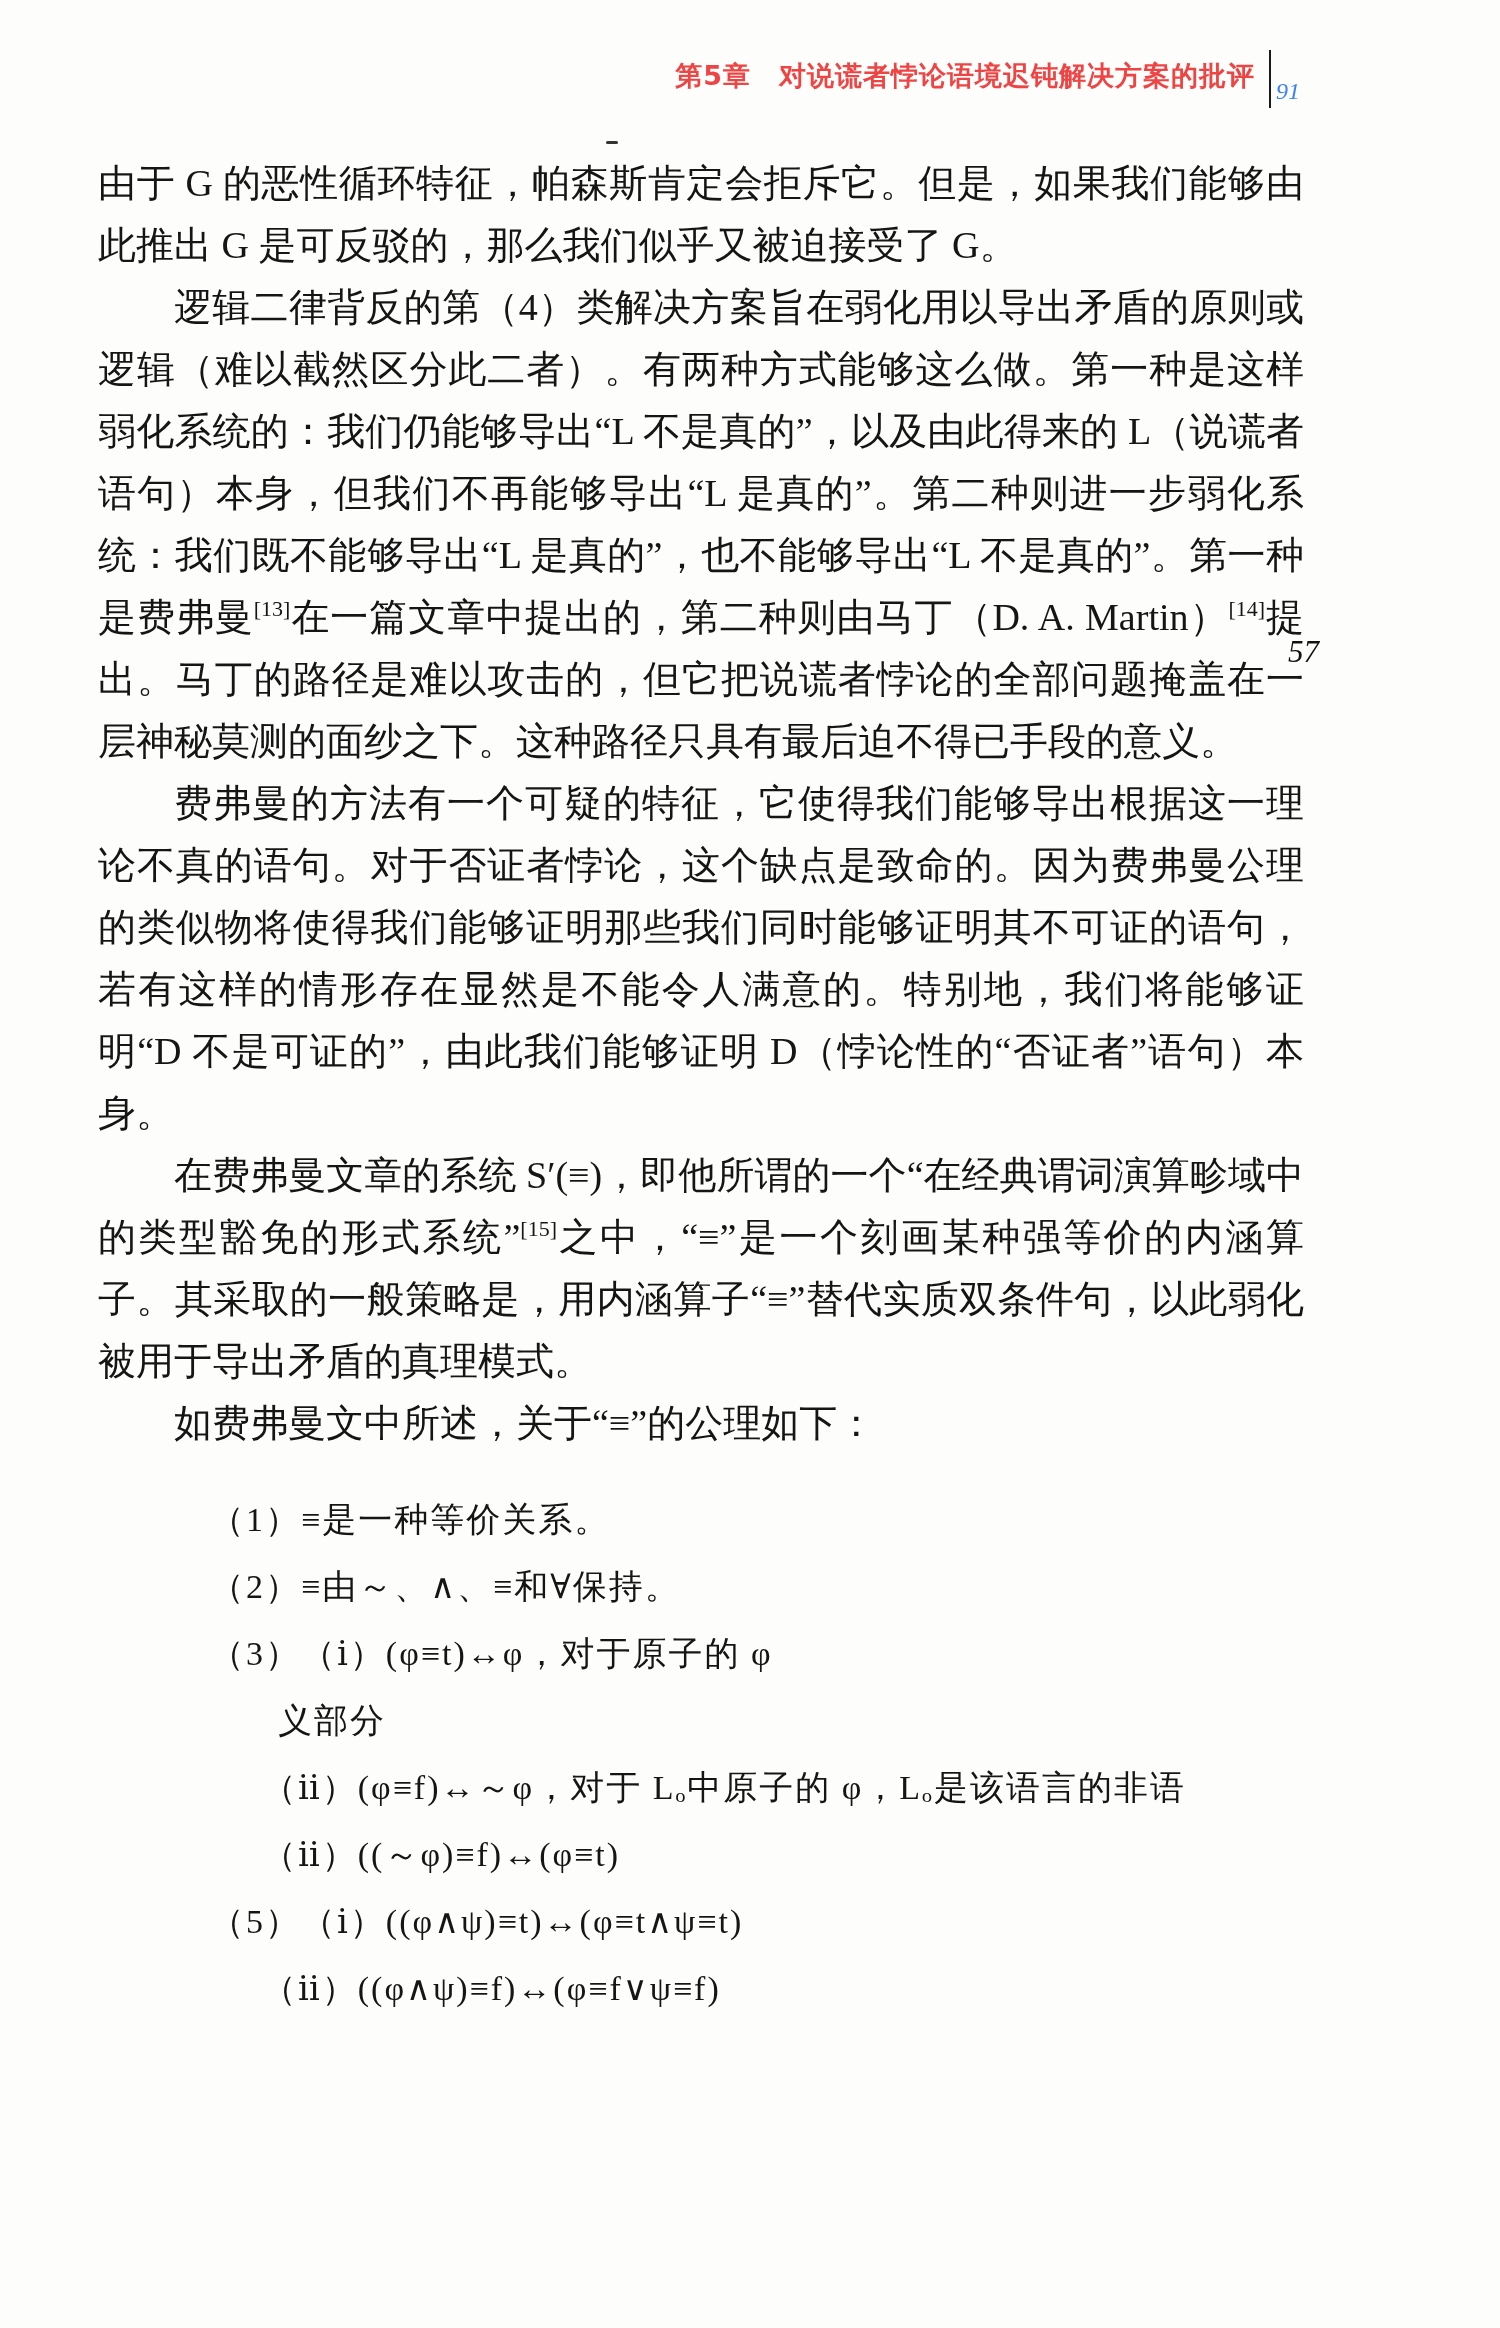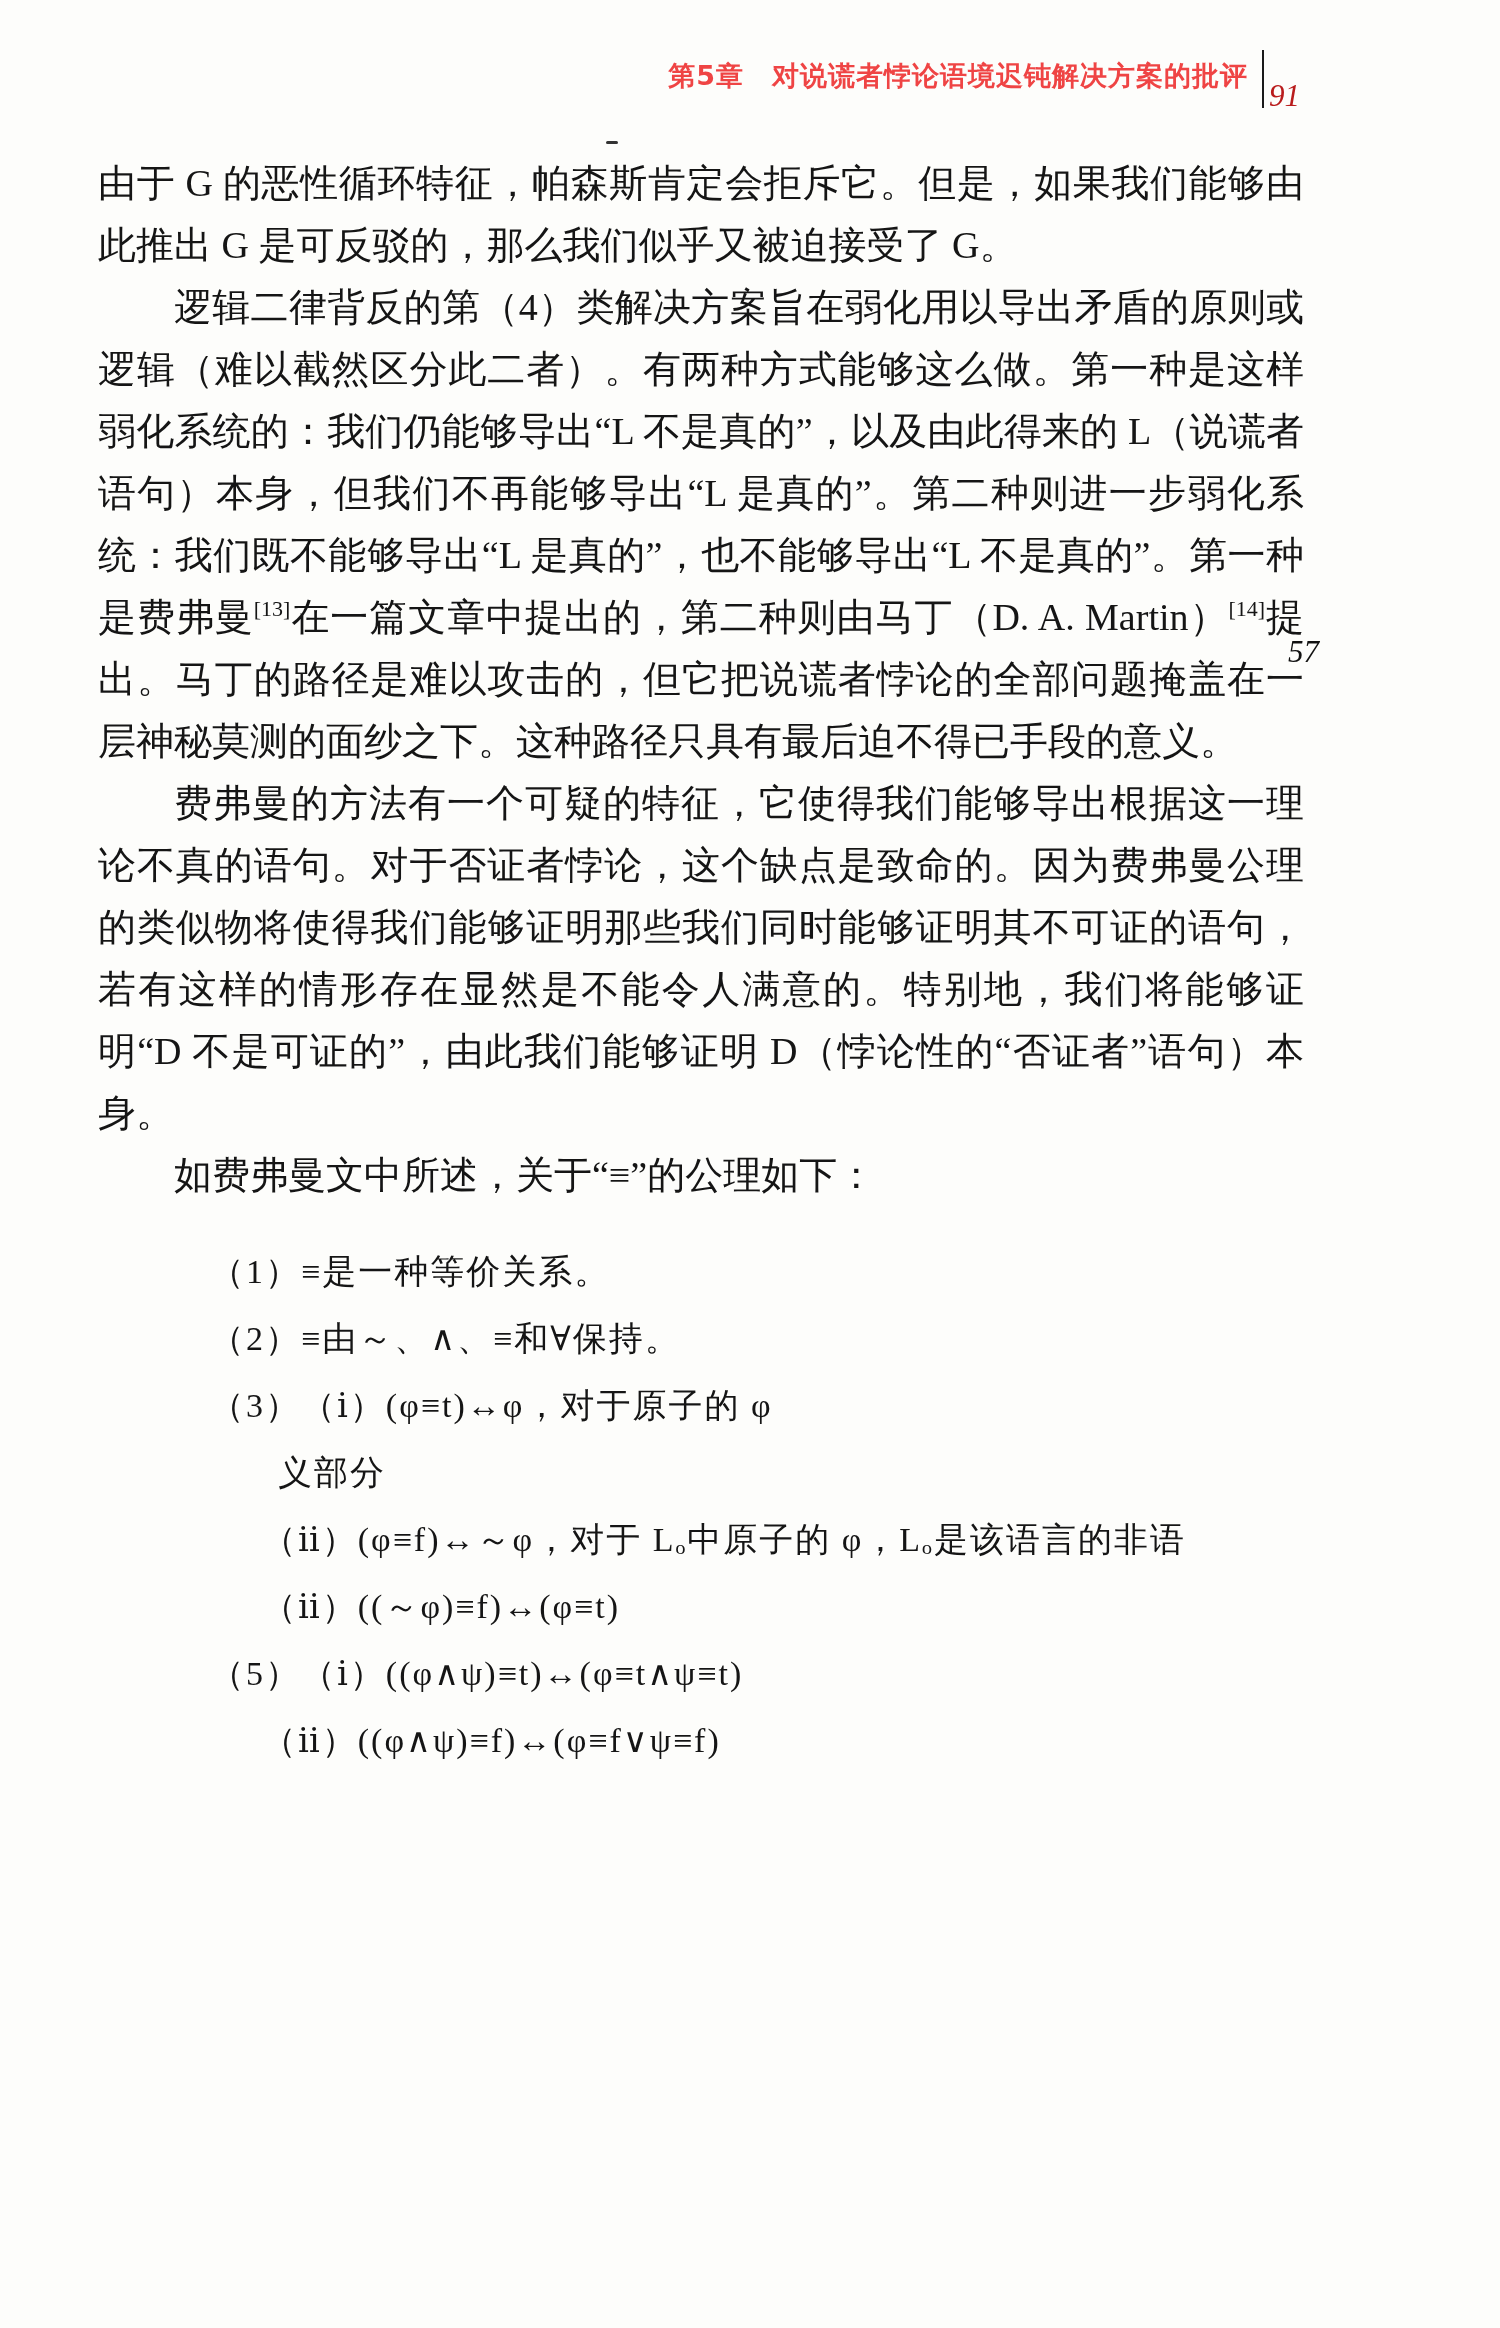--- a/index.html
+++ b/index.html
@@ -36,23 +36,23 @@
     color: #ef4444;
   }
   .header-rule {
     width: 2px;
     height: 58px;
     background: #1a1a1a;
     margin-left: 14px;
   }
   .header-folio {
     font-style: italic;
-    font-size: 31px;
+    font-size: 24px;
     margin: 28px 0 12px 5px;
-    color: #b91c1c;
+    color: #3b82f6;
   }
 
   
   .margin-folio {
     position: absolute;
     left: 1288px;
     top: 634px;
     font-style: italic;
     font-size: 31px;
     color: #111;
@@ -126,20 +126,21 @@
   <div class="margin-folio">57</div>
 
   <div class="content">
 
     <p>由于 G 的恶性循环特征，帕森斯肯定会拒斥它。但是，如果我们能够由此推出 G 是可反驳的，那么我们似乎又被迫接受了 G。</p>
 
     <p class="indent"><span>逻辑二律背反的第（4）类解决方案旨在弱化用以导出矛盾的原则或逻辑（难以截然区分此二者）。有两种方式能够这么做。第一种是这样弱化系统的：我们仍能够导出“L 不是真的”，以及由此得来的 L（说谎者语句）本身，但我们不再能够导出“L 是真的”。第二种则进一步弱化系统：我们既不能够导出“L 是真的”，也不能够导出“L 不是真的”。第一种是费弗曼</span><span class="sup">[13]</span><span>在一篇文章中提出的，第二种则由马丁（D. A. Martin）</span><span class="sup">[14]</span><span>提出。马丁的路径是难以攻击的，但它把说谎者悖论的全部问题掩盖在一层神秘莫测的面纱之下。这种路径只具有最后迫不得已手段的意义。</span></p>
 
     <p class="indent">费弗曼的方法有一个可疑的特征，它使得我们能够导出根据这一理论不真的语句。对于否证者悖论，这个缺点是致命的。因为费弗曼公理的类似物将使得我们能够证明那些我们同时能够证明其不可证的语句，若有这样的情形存在显然是不能令人满意的。特别地，我们将能够证明“D 不是可证的”，由此我们能够证明 D（悖论性的“否证者”语句）本身。</p>
 
+    <p class="indent"><span>在费弗曼文章的系统 S′(≡)，即他所谓的一个“在经典谓词演算畛域中的类型豁免的形式系统”</span><span class="sup">[15]</span><span>之中，“≡”是一个刻画某种强等价的内涵算子。其采取的一般策略是，用内涵算子“≡”替代实质双条件句，以此弱化被用于导出矛盾的真理模式。</span></p>
 
     <p class="indent">如费弗曼文中所述，关于“≡”的公理如下：</p>
 
     <div class="axioms">
       <div class="axiom">（1）≡是一种等价关系。</div>
       <div class="axiom">（2）≡由～、∧、≡和∀保持。</div>
       <div class="axiom">（3）（ⅰ）(φ≡t)↔φ，对于原子的 φ</div>
       <div class="axiom cont">义部分</div>
       <div class="axiom sub">（ⅱ）(φ≡f)↔～φ，对于 Lₒ中原子的 φ，Lₒ是该语言的非语</div>
       <div class="axiom sub">（ⅱ）((～φ)≡f)↔(φ≡t)</div>

